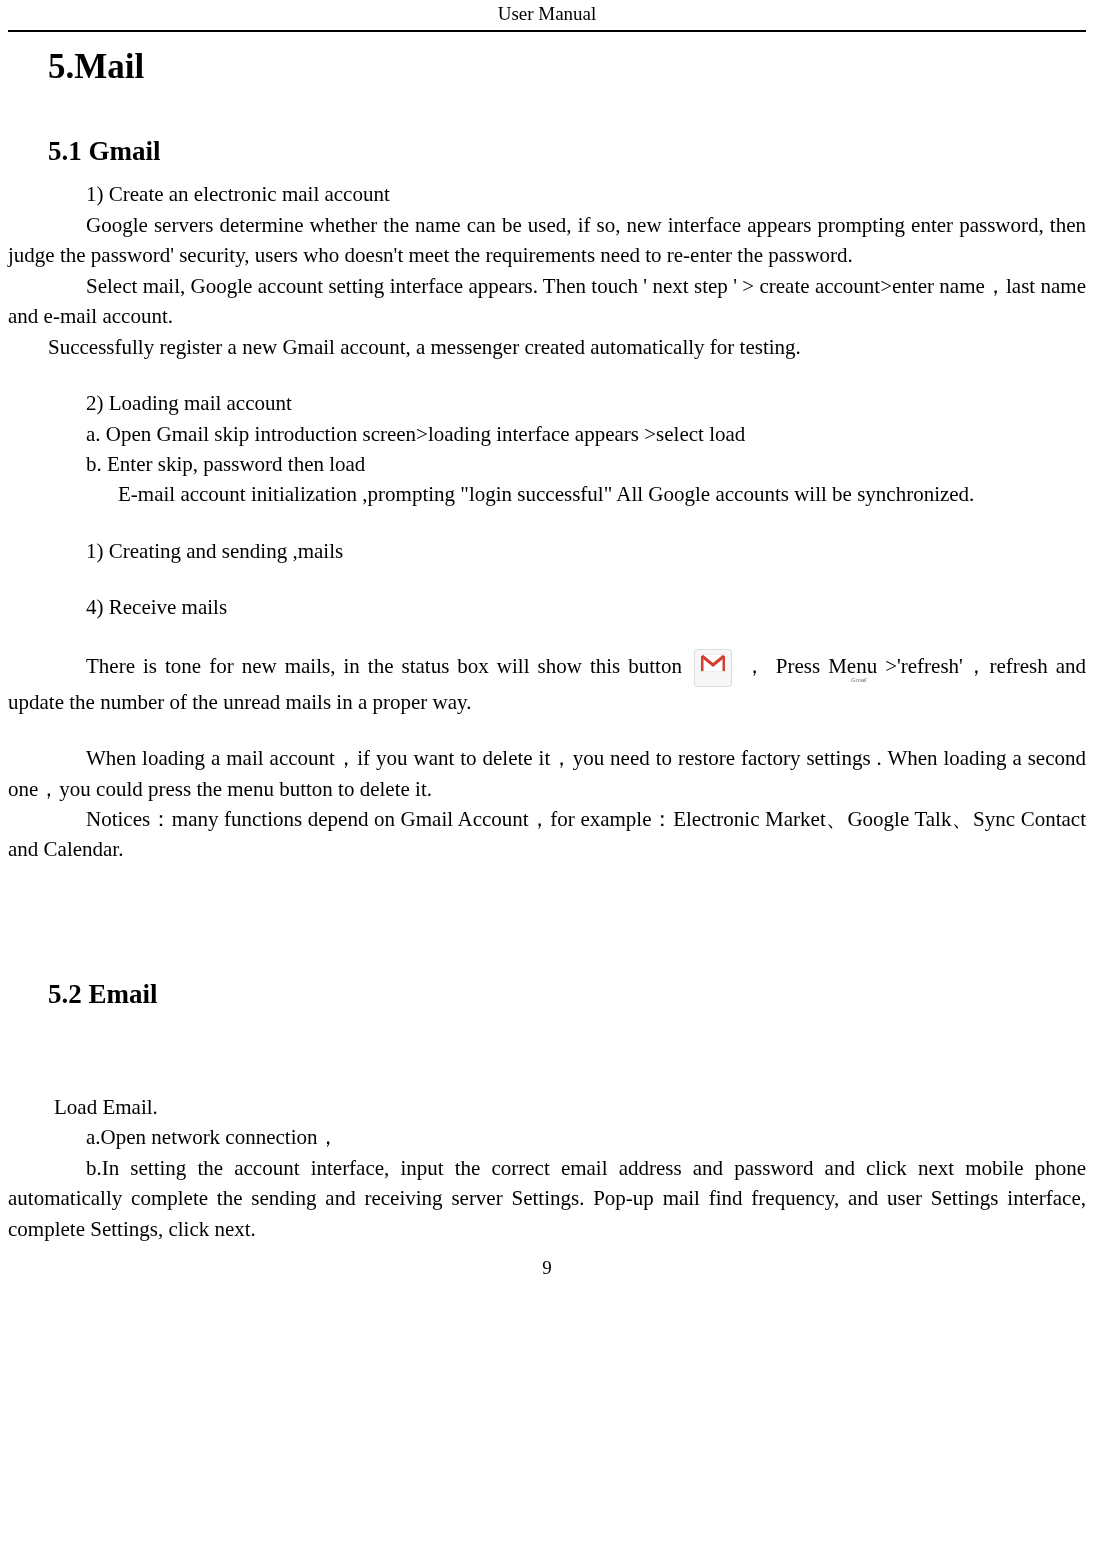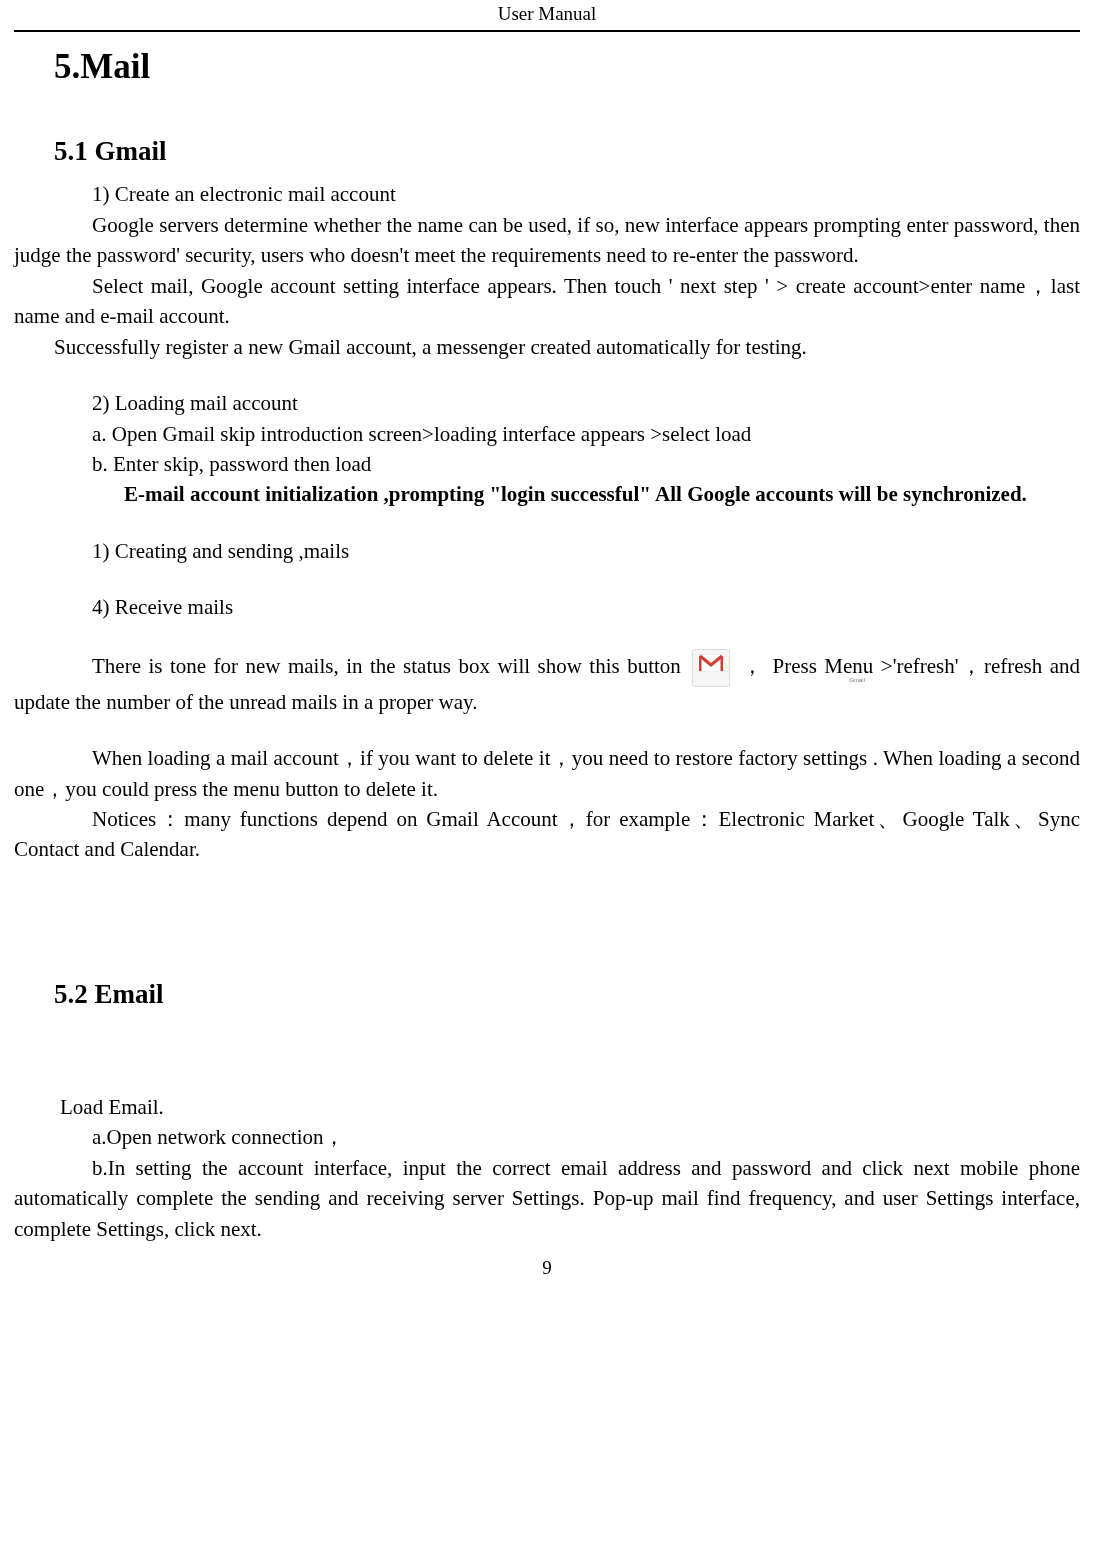--- a/index.html
+++ b/index.html
@@ -6,21 +6,21 @@
       font-family: "Times New Roman", Times, serif;
       font-size: 21px;
       line-height: 1.45;
       margin: 0;
       padding: 0;
       color: #000;
       background: #fff;
       width: 1094px;
     }
     .page {
-      padding: 0 14px;
+      padding: 0 8px;
       box-sizing: border-box;
     }
     .header-title {
       text-align: center;
       font-size: 19px;
       margin: 0;
       padding-bottom: 2px;
     }
     .header-rule {
       border: none;
@@ -103,21 +103,21 @@
   <p class="body-text indent1">1) Create an electronic mail account</p>
   <p class="body-text indent1 justify">Google servers determine whether the name can be used, if so, new interface appears prompting enter password, then judge the password' security, users who doesn't meet the requirements need to re-enter the password.</p>
   <p class="body-text indent1 justify">Select mail, Google account setting interface appears. Then touch ' next step ' &gt; create account&gt;enter name，last name and e-mail account.</p>
   <p class="body-text indent-register">Successfully register a new Gmail account, a messenger created automatically for testing.</p>
 
   <div class="gap"></div>
 
   <p class="body-text indent1">2) Loading mail account</p>
   <p class="body-text indent1">a. Open Gmail skip introduction screen&gt;loading interface appears &gt;select load</p>
   <p class="body-text indent1">b. Enter skip, password then load</p>
-  <p class="body-text" style="padding-left:78px; text-indent:32px;font-weight:bold;">E-mail account initialization ,prompting "login successful" All Google accounts will be synchronized.</p>
+  <p class="body-text" style="padding-left:78px; text-indent:32px;">E-mail account initialization ,prompting "login successful" All Google accounts will be synchronized.</p>
 
   <div class="gap"></div>
 
   <p class="body-text indent1">1) Creating and sending ,mails</p>
 
   <div class="gap"></div>
 
   <p class="body-text indent1">4) Receive mails</p>
 
   <div class="gap"></div>

